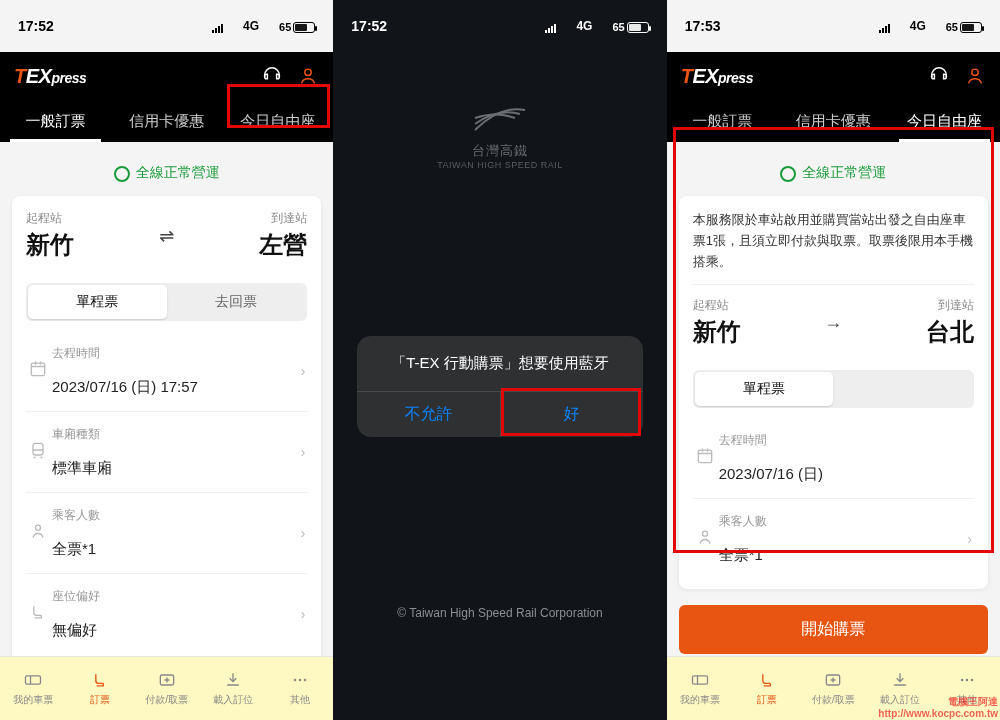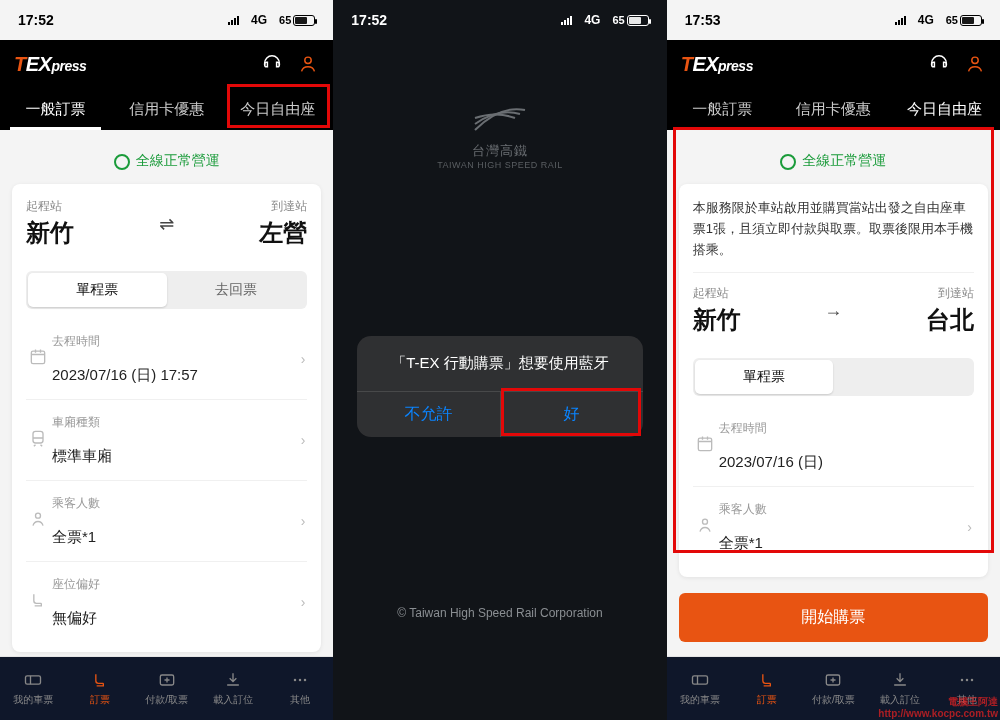--- a/index.html
+++ b/index.html
@@ -3,24 +3,24 @@
 <meta charset="utf-8">
 <style>
   * { box-sizing: border-box; margin: 0; padding: 0; font-family: -apple-system, "PingFang TC", "Helvetica Neue", Arial, sans-serif; }
   body { width: 1000px; height: 720px; background: #fff; position: relative; }
   .screens { display: flex; width: 1000px; height: 720px; }
   .screen { width: 333.33px; height: 720px; position: relative; overflow: hidden; }
   .screen1, .screen3 { background: #f4f4f4; }
   .screen2 { background: #111418; color: #ddd; }
 
   
-  .status { height: 40px; display:flex; align-items:center; justify-content:space-between; padding: 0 18px; font-size: 14px; font-weight:600; }
+  .status { height: 52px; display:flex; align-items:center; justify-content:space-between; padding: 0 18px; font-size: 14px; font-weight:600; }
   .status.dark { color: #fff; }
   .status.light { color: #000; }
-  .status .right { display:flex; align-items:center; gap:12px; font-size:12px; }
+  .status .right { display:flex; align-items:flex-end; gap:20px; font-size:12px; }
   .battery { display:inline-flex; align-items:center; gap:2px; }
   .batt-box { width:22px; height:11px; border:1px solid currentColor; border-radius:3px; position:relative; display:inline-block; }
   .batt-box::after { content:""; position:absolute; right:-3px; top:3px; width:2px; height:5px; background:currentColor; border-radius:1px; }
   .batt-fill { position:absolute; left:1px; top:1px; bottom:1px; width:60%; background:currentColor; border-radius:1px; opacity:.9; }
   .batt-text { font-size:11px; }
 
   
   .appheader { background:#000; color:#fff; height:48px; display:flex; align-items:center; justify-content:space-between; padding:0 14px; }
   .logo { font-weight:800; font-style:italic; font-size:20px; letter-spacing:-.5px; }
   .logo .t { color:#e85412; }
@@ -61,21 +61,21 @@
   .row .body { flex:1; }
   .row .body .lbl { font-size:12px; color:#999; }
   .row .body .val { font-size:15px; color:#222; margin-top:16px; }
   .row .chev { color:#bbb; font-size:14px; }
   .rows { margin-top:10px; }
 
   .bigbtn { background:#e85412; color:#fff; text-align:center; padding:14px 0; border-radius:6px; font-size:16px; margin-top:4px; cursor:pointer; }
   .freqlink { text-align:center; color:#888; font-size:13px; margin-top:14px; display:flex; align-items:center; justify-content:center; gap:4px; }
 
   
-  .bottombar { position:absolute; left:0; right:0; bottom:0; height:64px; background:#0f172a; border-top:1px solid #e5e5e5; display:flex; }
+  .bottombar { position:absolute; left:0; right:0; bottom:0; height:64px; background:#fef9c3; border-top:1px solid #e5e5e5; display:flex; }
   .bitem { flex:1; display:flex; flex-direction:column; align-items:center; justify-content:center; gap:3px; font-size:10px; color:#888; cursor:pointer; }
   .bitem.active { color:#e85412; }
   .bitem .bicon { width:20px; height:20px; }
 
   
   .splash-logo { position:absolute; left:0; right:0; top:100px; text-align:center; color:#6a6e72; }
   .splash-logo .mark { font-size:13px; letter-spacing:1px; }
   .splash-logo .sub { font-size:9px; letter-spacing:.5px; color:#5a5e62; }
   .splash-logo svg { margin-bottom:4px; }
   .alert { position:absolute; left:24px; right:24px; top:336px; background:rgba(50,50,52,.95); border-radius:14px; overflow:hidden; }

